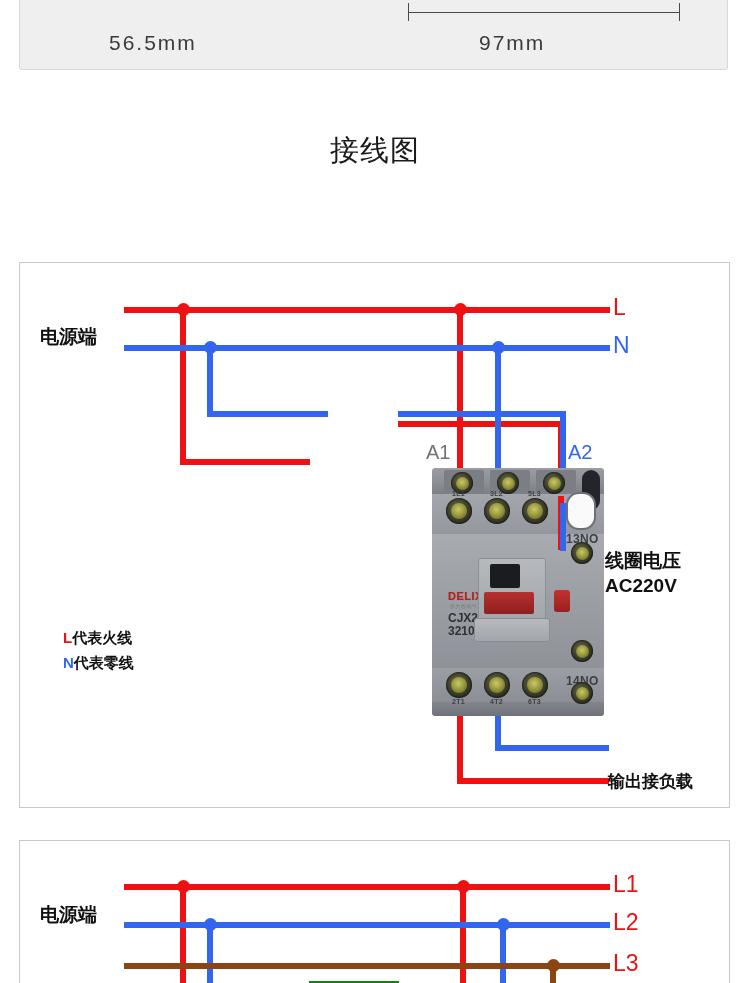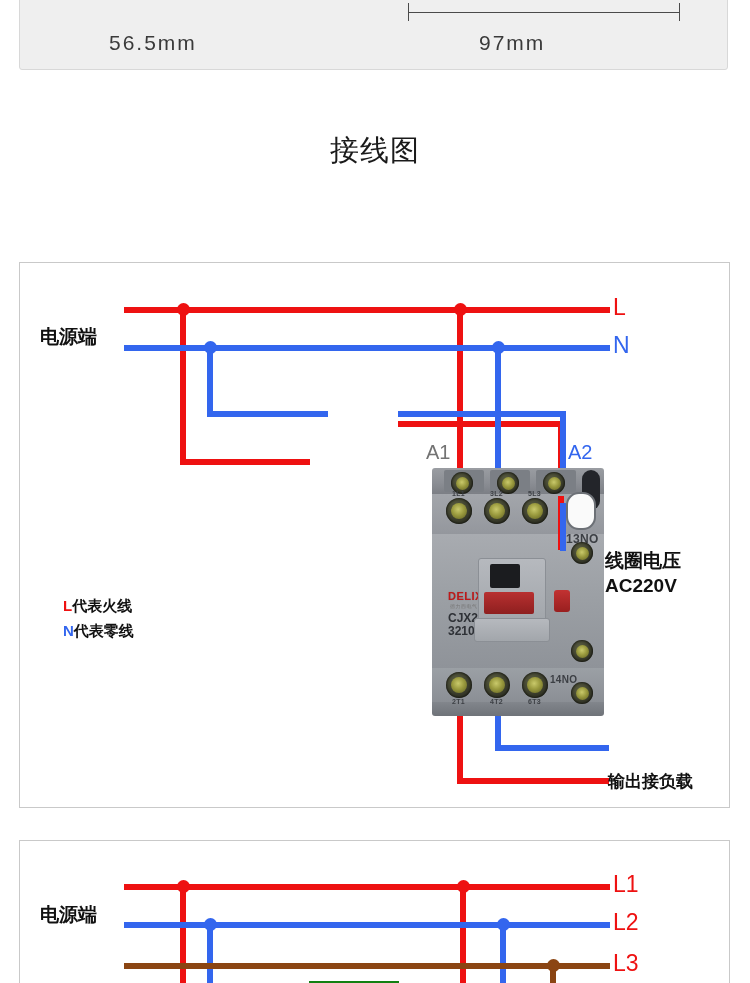--- a/index.html
+++ b/index.html
@@ -58,21 +58,21 @@
   
   .lab{position:absolute;white-space:nowrap;}
   .lab-src{font-size:19px;color:#111;font-weight:700;}
   .lab-ln{font-size:23px;font-weight:400;}
   .lab-ln.red{background:transparent;color:#ee1111;}
   .lab-ln.blue{background:transparent;color:#3366ee;}
   .lab-a{font-size:20px;font-weight:400;}
   .lab-a.red{background:transparent;color:#737373;}
   .lab-a.blue{background:transparent;color:#3366ee;}
   .big-title{position:absolute;font-size:27px;color:#111;white-space:nowrap;}
-  .legend{position:absolute;font-size:15px;color:#111;font-weight:700;white-space:nowrap;}
+  .legend{position:absolute;font-size:15px;color:#111;font-weight:700;white-space:nowrap;margin-top:32px;}
   .legend .k-red{color:#ee1111;}
   .legend .k-blue{color:#3366ee;}
   .coil{position:absolute;font-size:19px;color:#111;font-weight:700;line-height:25px;white-space:nowrap;}
   .outlab{position:absolute;font-size:17px;color:#111;font-weight:700;white-space:nowrap;}
 
   
   .ctrl-box{
     position:absolute;border:3px solid #128012;background:#fff;
     box-sizing:border-box;display:flex;flex-direction:column;
     align-items:center;justify-content:center;
@@ -247,21 +247,21 @@
       <div class="slider-frame" style="left:46px;top:90px;width:66px;height:62px;"></div>
       <div class="slider-win" style="left:58px;top:96px;width:30px;height:24px;"></div>
       <div class="slider-frame" style="left:42px;top:150px;width:74px;height:22px;"></div>
       <div class="red-lever" style="left:52px;top:124px;width:50px;height:22px;"></div>
       <div class="red-btn" style="left:122px;top:122px;width:16px;height:22px;"></div>
 
       <div class="screw" style="left:14px;top:204px;"></div>
       <div class="screw" style="left:52px;top:204px;"></div>
       <div class="screw" style="left:90px;top:204px;"></div>
       <div class="screw screw-sm" style="left:139px;top:172px;"></div>
-      <div class="dev-txt" style="left:118px;top:206px;font-size:10px;">14NO</div>
+      <div class="dev-txt" style="left:134px;top:206px;font-size:12px;">14NO</div>
       <div class="screw screw-sm" style="left:139px;top:214px;"></div>
 
       <div class="dev-txt" style="left:20px;top:230px;">2T1</div>
       <div class="dev-txt" style="left:58px;top:230px;">4T2</div>
       <div class="dev-txt" style="left:96px;top:230px;">6T3</div>
     </div>
 
     <div class="w wv red" style="left:538px;top:233px;height:54px;z-index:5;"></div>
     <div class="w wv blue" style="left:540px;top:240px;height:48px;z-index:5;"></div>
 

